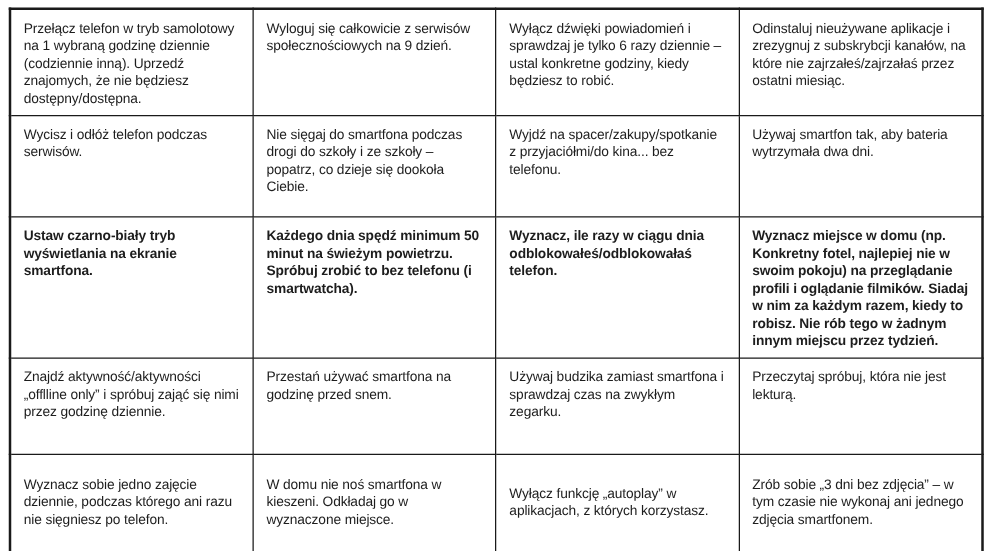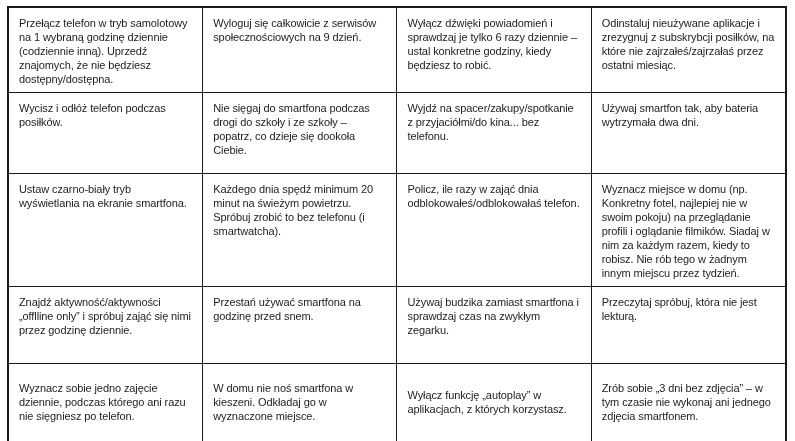--- a/index.html
+++ b/index.html
@@ -36,47 +36,47 @@
     letter-spacing: -0.1px;
     line-height: 14px;
     color: #1d1d1d;
     word-wrap: break-word;
   }
   table.challenge-grid {
     border: 2px solid #1a1a1a;
   }
   tr.r1 { height: 82px; }
   tr.r2 { height: 81px; }
-  tr.r3 { height: 100px; }
+  tr.r3 { height: 100px; font-weight: bold; }
   tr.r4 { height: 77px; }
   tr.r5 { height: 87px; }
   tr.r5 td { vertical-align: middle; padding-top: 4px; padding-bottom: 14px; }
 </style>
 </head>
 <body>
 
 <div class="page">
   <table class="challenge-grid">
     <tbody>
       <tr class="r1">
         <td>Przełącz telefon w tryb samolotowy na 1 wybraną godzinę dziennie (codziennie inną). Uprzedź znajomych, że nie będziesz dostępny/dostępna.</td>
         <td>Wyloguj się całkowicie z serwisów społecznościowych na 9 dzień.</td>
         <td>Wyłącz dźwięki powiadomień i sprawdzaj je tylko 6 razy dziennie – ustal konkretne godziny, kiedy będziesz to robić.</td>
-        <td>Odinstaluj nieużywane aplikacje i zrezygnuj z subskrybcji posiłków, na które nie zajrzałeś/zajrzałaś przez ostatni miesiąc.</td>
+        <td>Odinstaluj nieużywane aplikacje i zrezygnuj z subskrybcji kanałów, na które nie zajrzałeś/zajrzałaś przez ostatni miesiąc.</td>
       </tr>
       <tr class="r2">
-        <td>Wycisz i odłóż telefon podczas posiłków.</td>
+        <td>Wycisz i odłóż telefon podczas serwisów.</td>
         <td>Nie sięgaj do smartfona podczas drogi do szkoły i ze szkoły – popatrz, co dzieje się dookoła Ciebie.</td>
         <td>Wyjdź na spacer/zakupy/spotkanie z przyjaciółmi/do kina... bez telefonu.</td>
         <td>Używaj smartfon tak, aby bateria wytrzymała dwa dni.</td>
       </tr>
       <tr class="r3">
         <td>Ustaw czarno-biały tryb wyświetlania na ekranie smartfona.</td>
-        <td>Każdego dnia spędź minimum 20 minut na świeżym powietrzu. Spróbuj zrobić to bez telefonu (i smartwatcha).</td>
-        <td>Policz, ile razy w zająć dnia odblokowałeś/odblokowałaś telefon.</td>
+        <td>Każdego dnia spędź minimum 50 minut na świeżym powietrzu. Spróbuj zrobić to bez telefonu (i smartwatcha).</td>
+        <td>Wyznacz, ile razy w ciągu dnia odblokowałeś/odblokowałaś telefon.</td>
         <td>Wyznacz miejsce w domu (np. Konkretny fotel, najlepiej nie w swoim pokoju) na przeglądanie profili i oglądanie filmików. Siadaj w nim za każdym razem, kiedy to robisz. Nie rób tego w żadnym innym miejscu przez tydzień.</td>
       </tr>
       <tr class="r4">
         <td>Znajdź aktywność/aktywności „offlline only” i spróbuj zająć się nimi przez godzinę dziennie.</td>
         <td>Przestań używać smartfona na godzinę przed snem.</td>
         <td>Używaj budzika zamiast smartfona i sprawdzaj czas na zwykłym zegarku.</td>
         <td>Przeczytaj spróbuj, która nie jest lekturą.</td>
       </tr>
       <tr class="r5">
         <td>Wyznacz sobie jedno zajęcie dziennie, podczas którego ani razu nie sięgniesz po telefon.</td>

